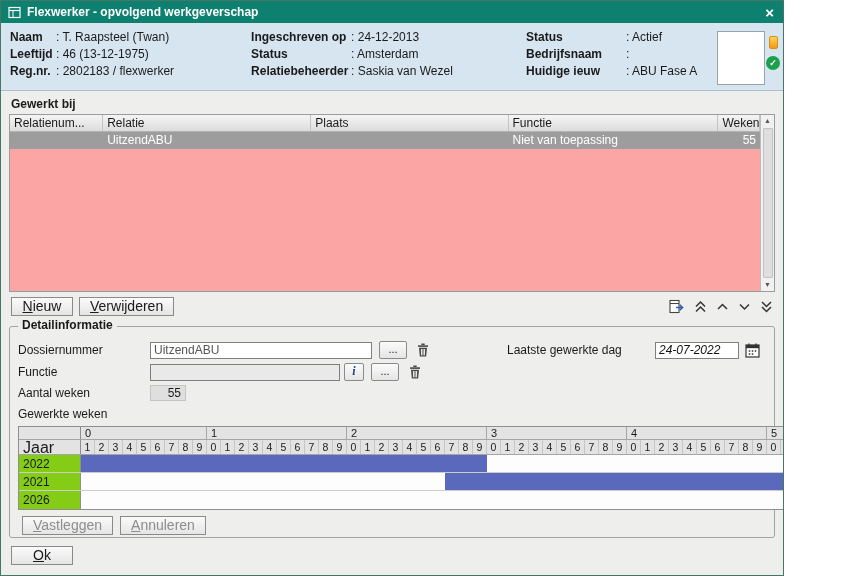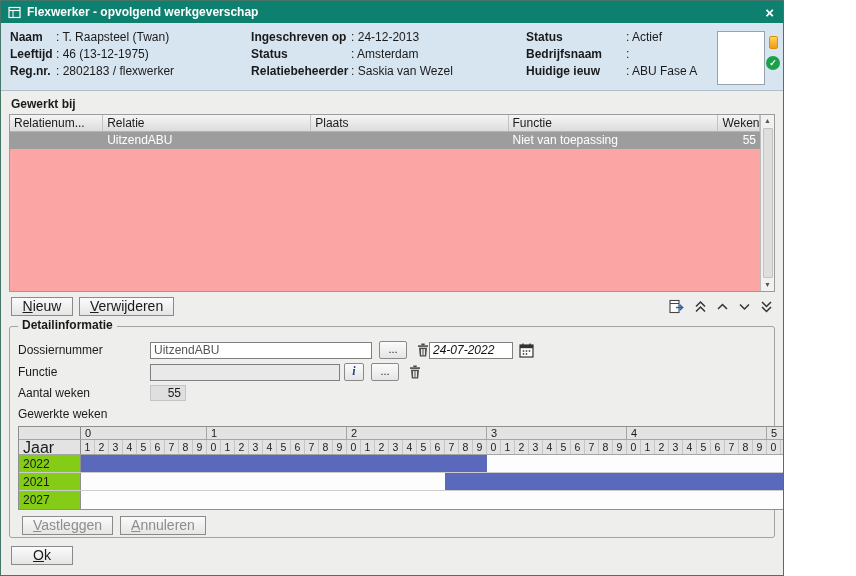--- a/index.html
+++ b/index.html
@@ -223,20 +223,21 @@
         <span class="iconbtn">
           <svg width="12" height="14" viewBox="0 0 12 14">
             <rect x="4.3" y="0.5" width="3.4" height="1.6" fill="#4a4a4a"></rect>
             <rect x="1" y="2.3" width="10" height="1.6" fill="#4a4a4a"></rect>
             <path d="M2 4.8 H10 L9.2 13.5 H2.8 Z" fill="#4a4a4a"></path>
             <line x1="4.4" y1="6" x2="4.6" y2="12.3" stroke="#ffffff" stroke-width="0.9"></line>
             <line x1="6" y1="6" x2="6" y2="12.3" stroke="#ffffff" stroke-width="0.9"></line>
             <line x1="7.6" y1="6" x2="7.4" y2="12.3" stroke="#ffffff" stroke-width="0.9"></line>
           </svg>
         </span>
+        <span class="dlabel-right gap-right">Laatste gewerkte dag</span>
         <input class="textbox tb-date dark" type="text" value="24-07-2022" style="">
         <span class="iconbtn" style="margin-left:6px;">
           <svg width="15" height="15" viewBox="0 0 15 15">
             <rect x="1" y="2" width="13" height="12" fill="#ffffff" stroke="#333333" stroke-width="1.2"></rect>
             <rect x="1" y="2" width="13" height="3.2" fill="#333333"></rect>
             <line x1="4" y1="0.5" x2="4" y2="3" stroke="#333333" stroke-width="1.3"></line>
             <line x1="11" y1="0.5" x2="11" y2="3" stroke="#333333" stroke-width="1.3"></line>
             <circle cx="4.5" cy="8" r="0.9" fill="#555555"></circle>
               <circle cx="7.5" cy="8" r="0.9" fill="#555555"></circle>
               <circle cx="10.5" cy="8" r="0.9" fill="#555555"></circle>
@@ -346,21 +347,21 @@
                   <div class="g-bar" style="left: 0px; width: 406px; background: rgb(91, 105, 189);"></div>
                 </div>
               </div>
               <div class="g-row">
                 <div class="g-year">2021</div>
                 <div class="g-track">
                   <div class="g-bar" style="left: 364px; width: 378px; background: rgb(91, 105, 189);"></div>
                 </div>
               </div>
               <div class="g-row">
-                <div class="g-year">2027</div>
+                <div class="g-year">2026</div>
                 <div class="g-track"></div>
               </div>
             </div>
         </div>
         <div class="wg-scroll">
           <span class="sarrow">▲</span>
           <div class="wg-thumb"></div>
           <div class="spacer"></div>
           <span class="sarrow">▼</span>
         </div>

